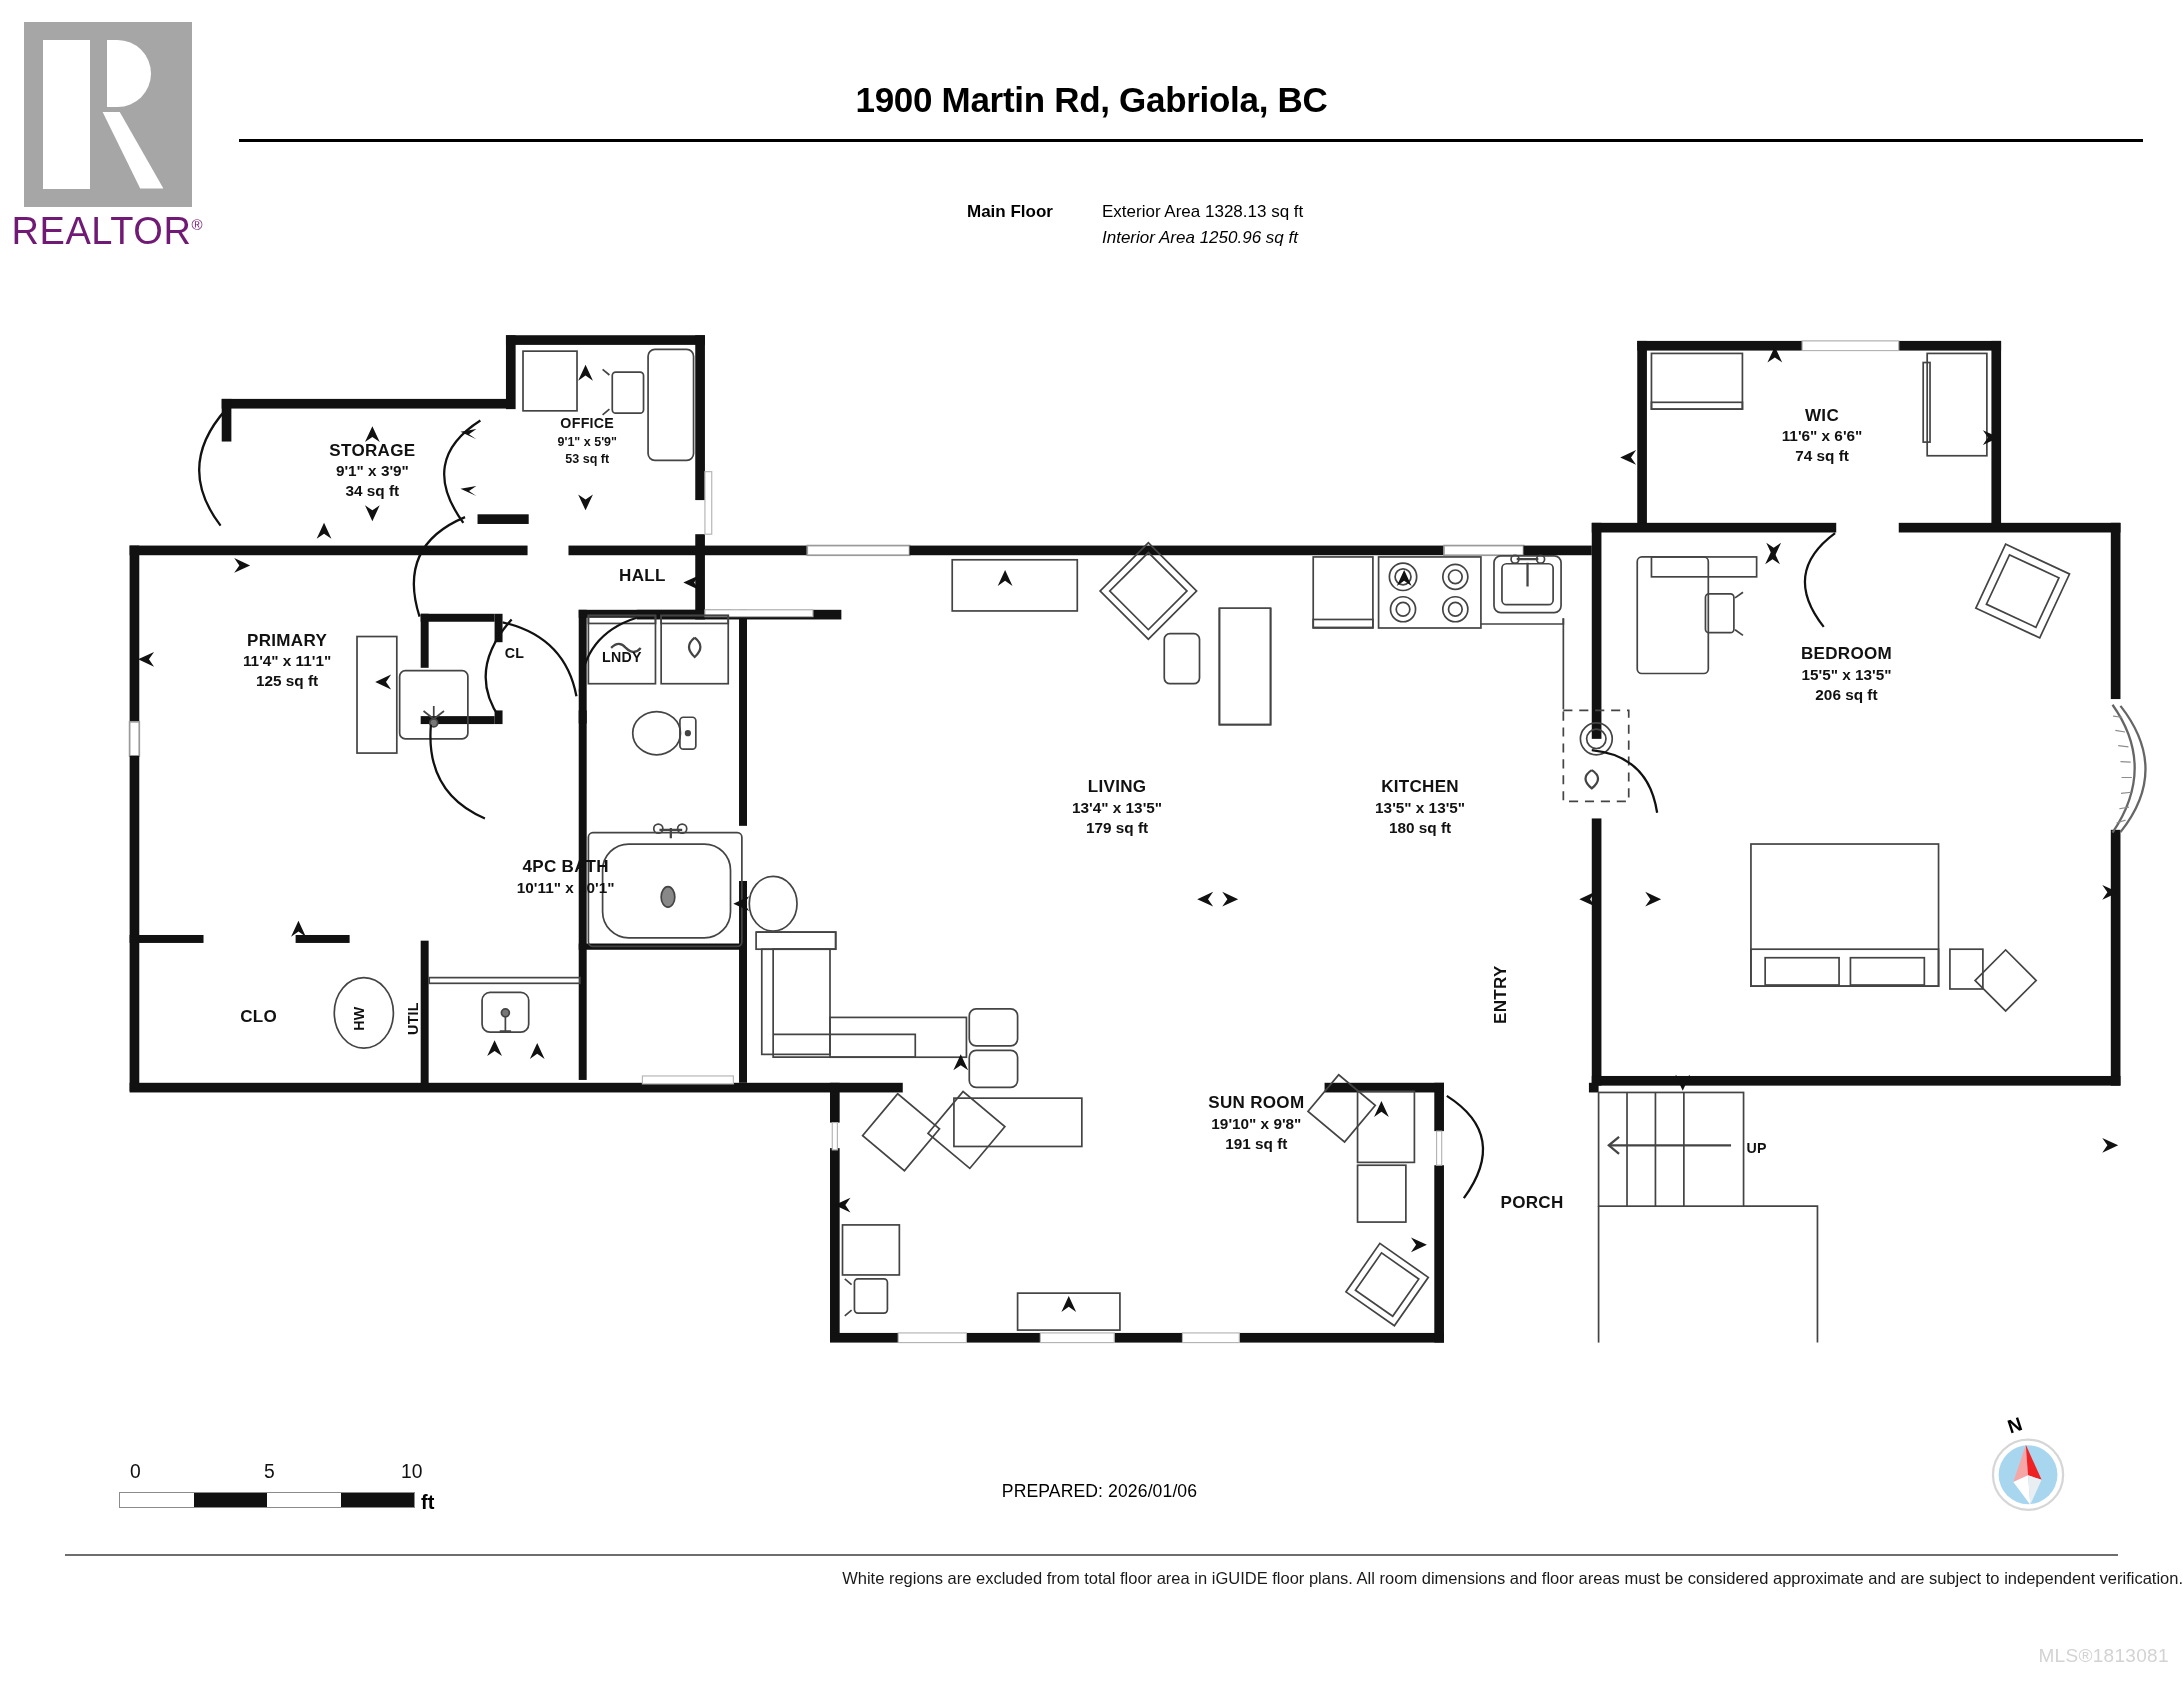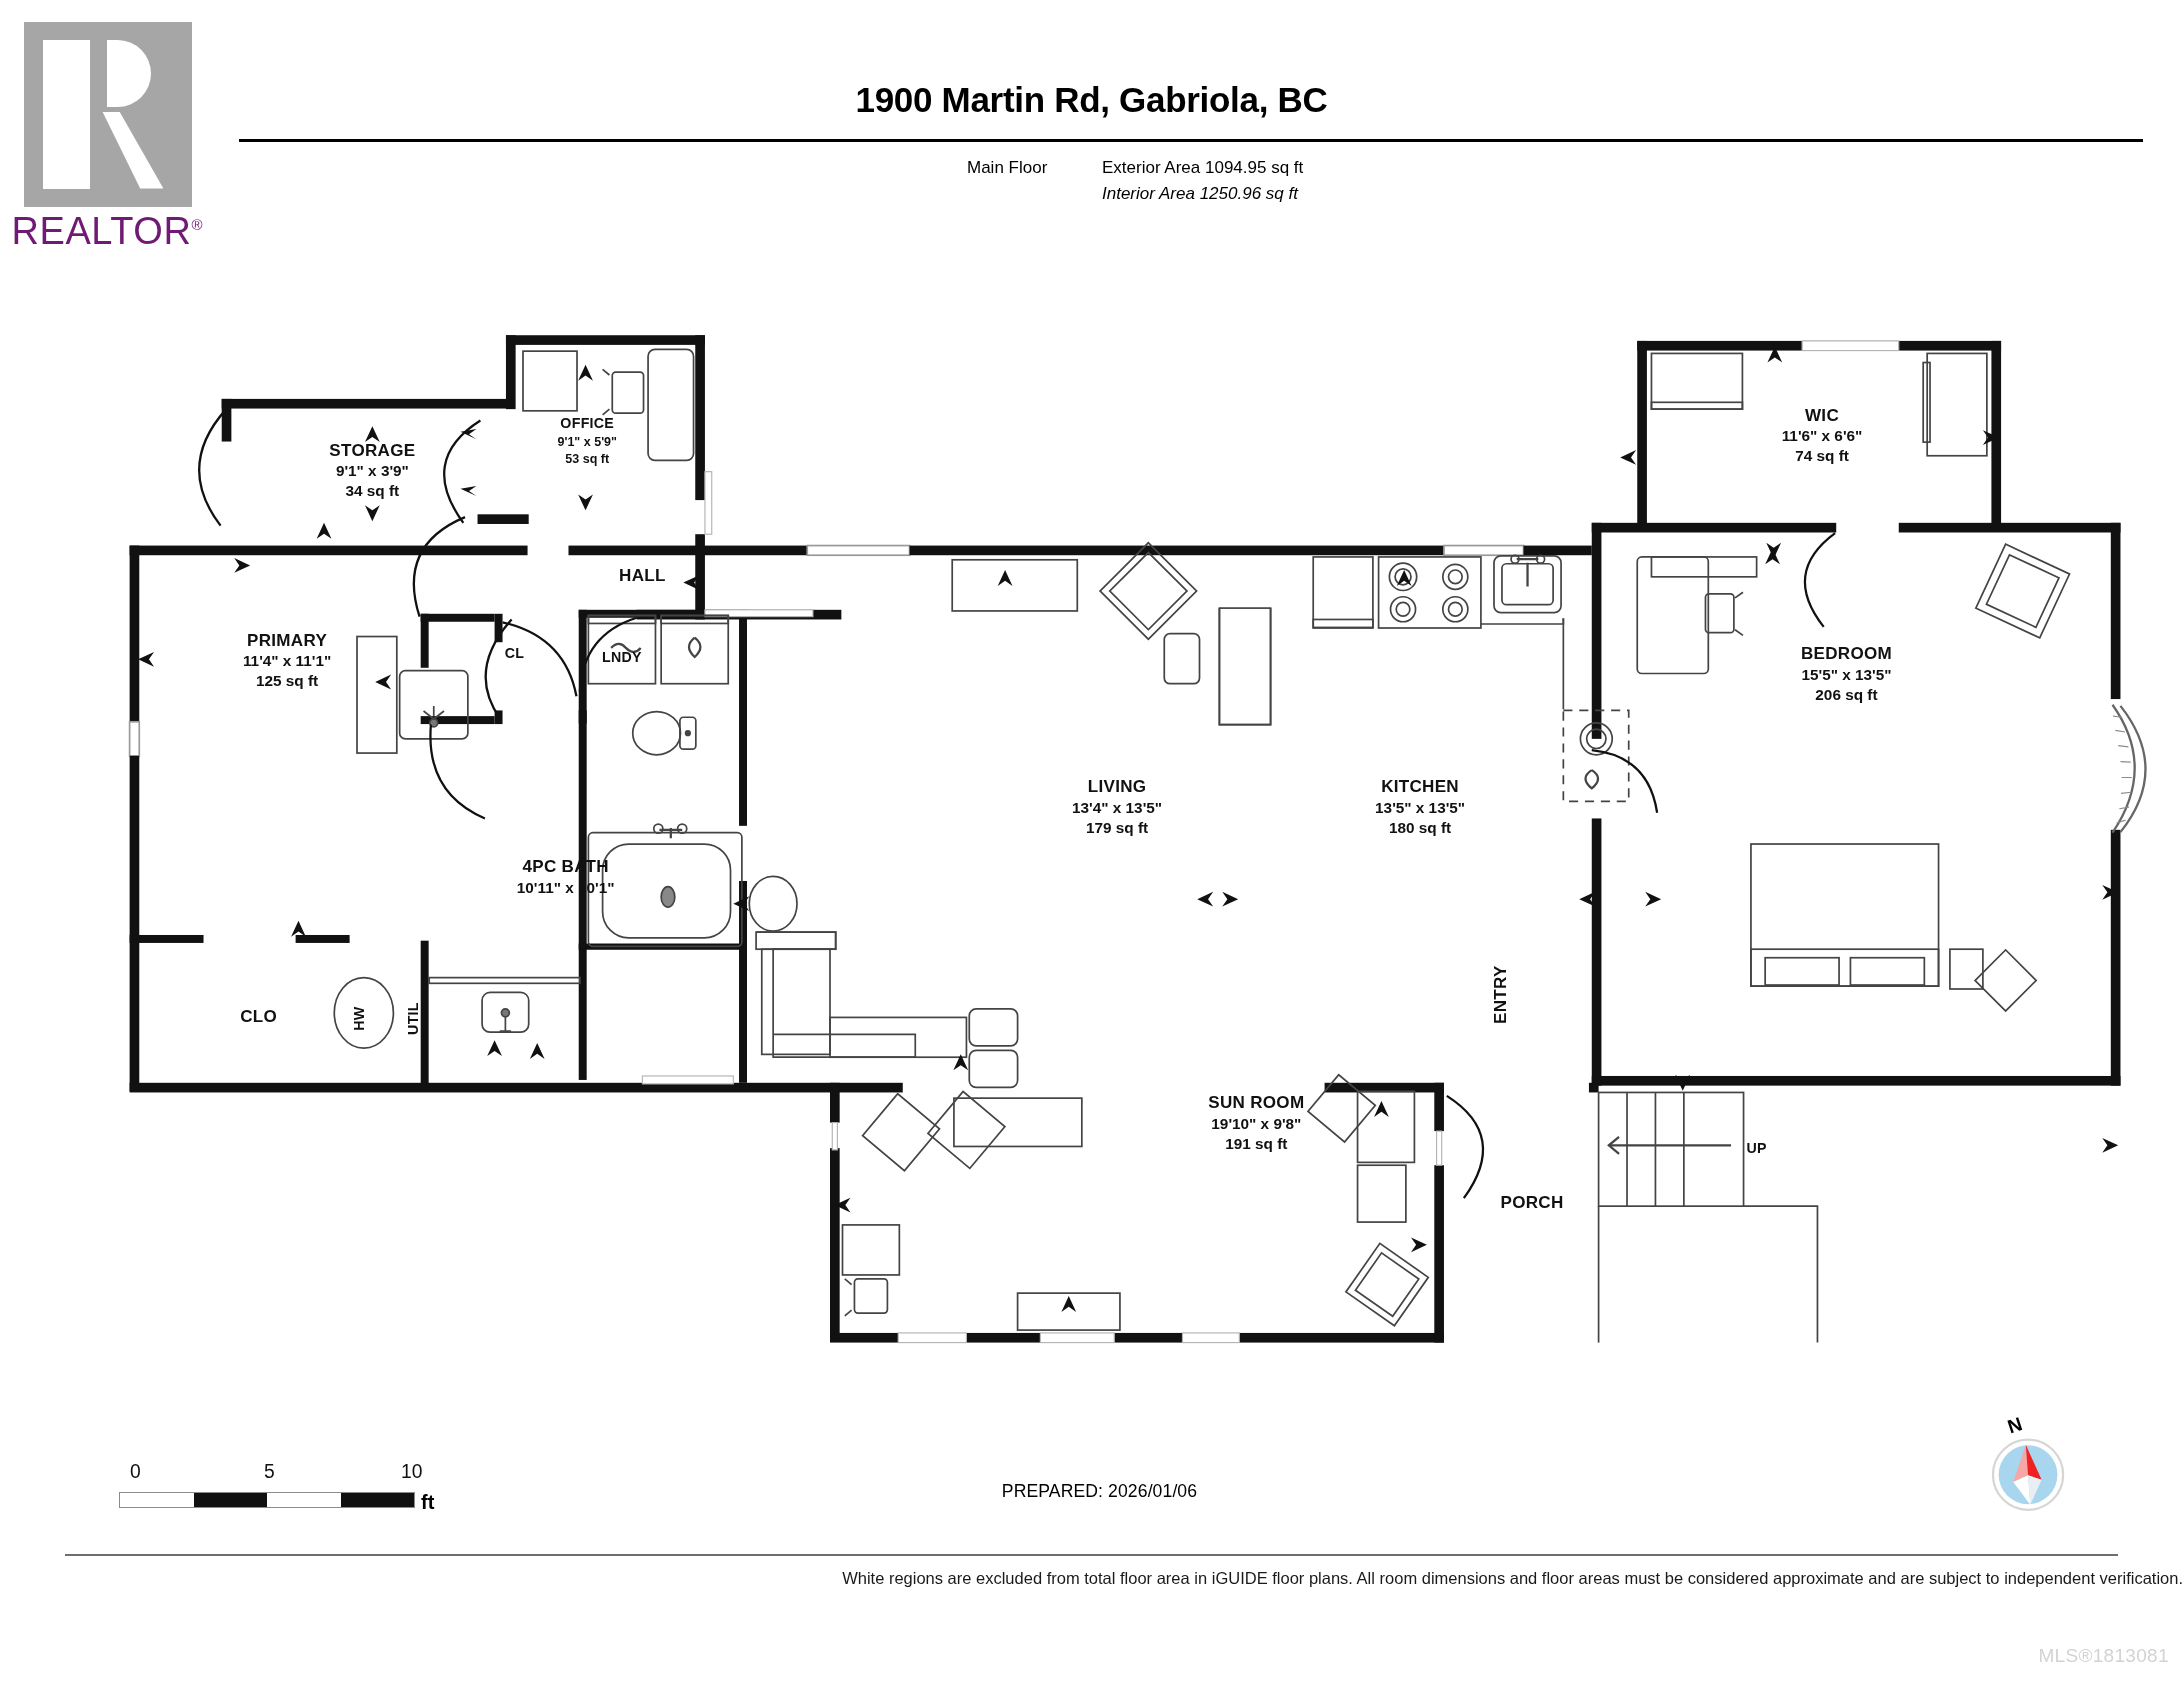--- a/index.html
+++ b/index.html
@@ -100,23 +100,24 @@
     background: #000;
   }
   #floor-meta {
     position: absolute;
     left: 967px;
     top: 155px;
     font-size: 17px;
     line-height: 1.52;
   }
   #floor-meta .label {
-    font-weight: normal;
+    font-weight: bold;
     display: inline-block;
     width: 135px;
+    margin-top: 44px;
   }
   #floor-meta .row2 { padding-left: 135px; font-style: italic; }
 
   
   #floorplan {
     position: absolute;
     left: 0;
     top: 318px;
     width: 2183px;
     height: 1035px;
@@ -225,21 +226,21 @@
   <div class="r-gap"></div>
   <div class="r-leg"></div>
   <div class="wordmark"><span>REALTOR</span><sup>®</sup></div>
 </div>
 
 <div id="page-title">1900 Martin Rd, Gabriola, BC</div>
 <div id="header-rule"></div>
 
 <div id="floor-meta">
   <div class="row1">
-    <span class="label">Main Floor</span><span>Exterior Area 1094.95 sq ft</span>
+    <span class="label">Main Floor</span><span>Exterior Area 1328.13 sq ft</span>
   </div>
   <div class="row2">
     <span>Interior Area 1250.96 sq ft</span>
   </div>
 </div>
 
 <div id="floorplan">
 <svg width="2183" height="1035" viewBox="0 0 3840 1820" xmlns="http://www.w3.org/2000/svg">
   <defs>
     <g id="arrU">

